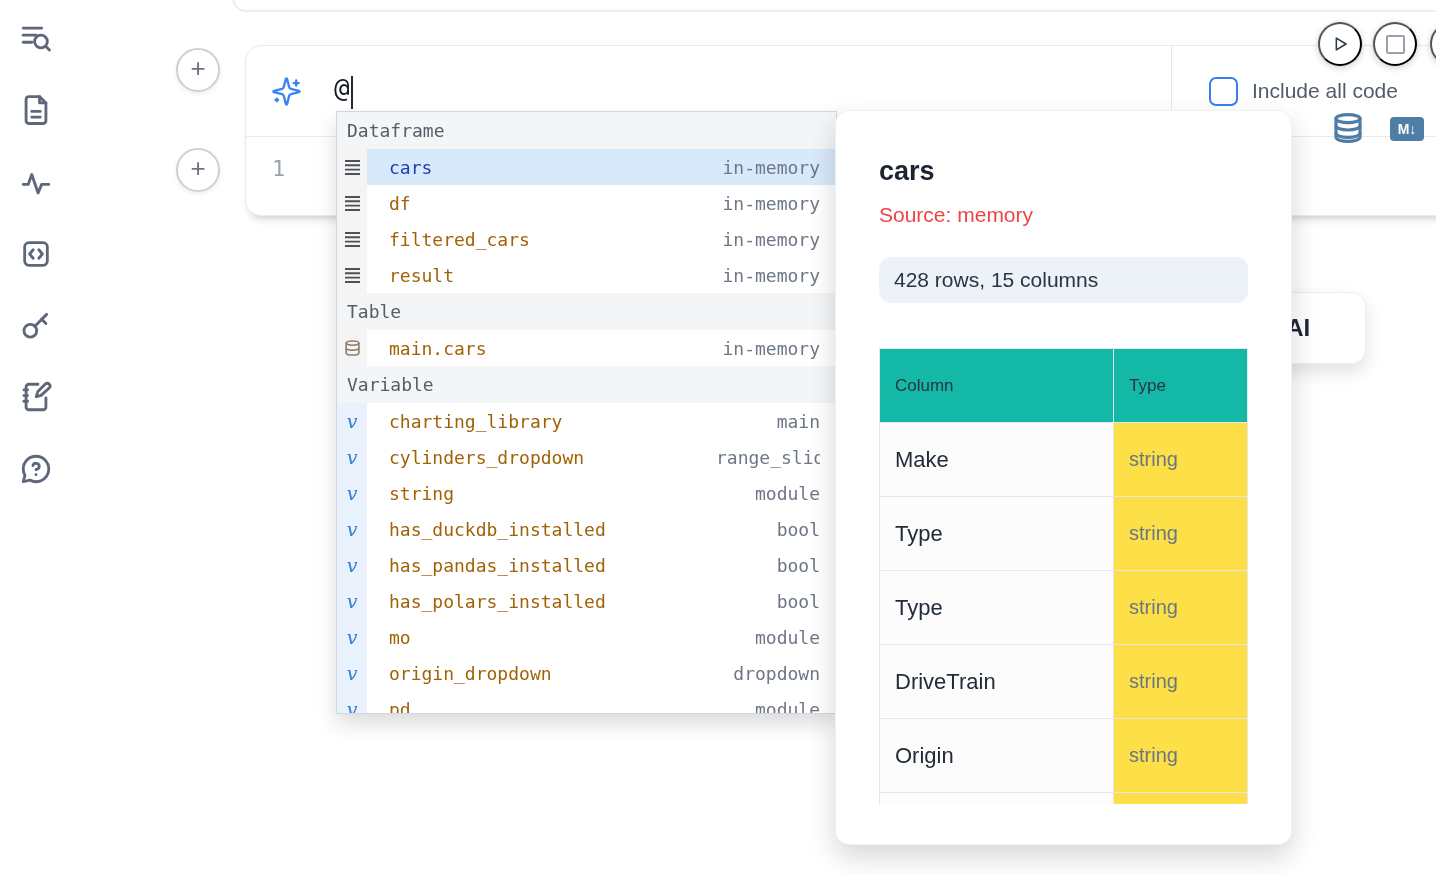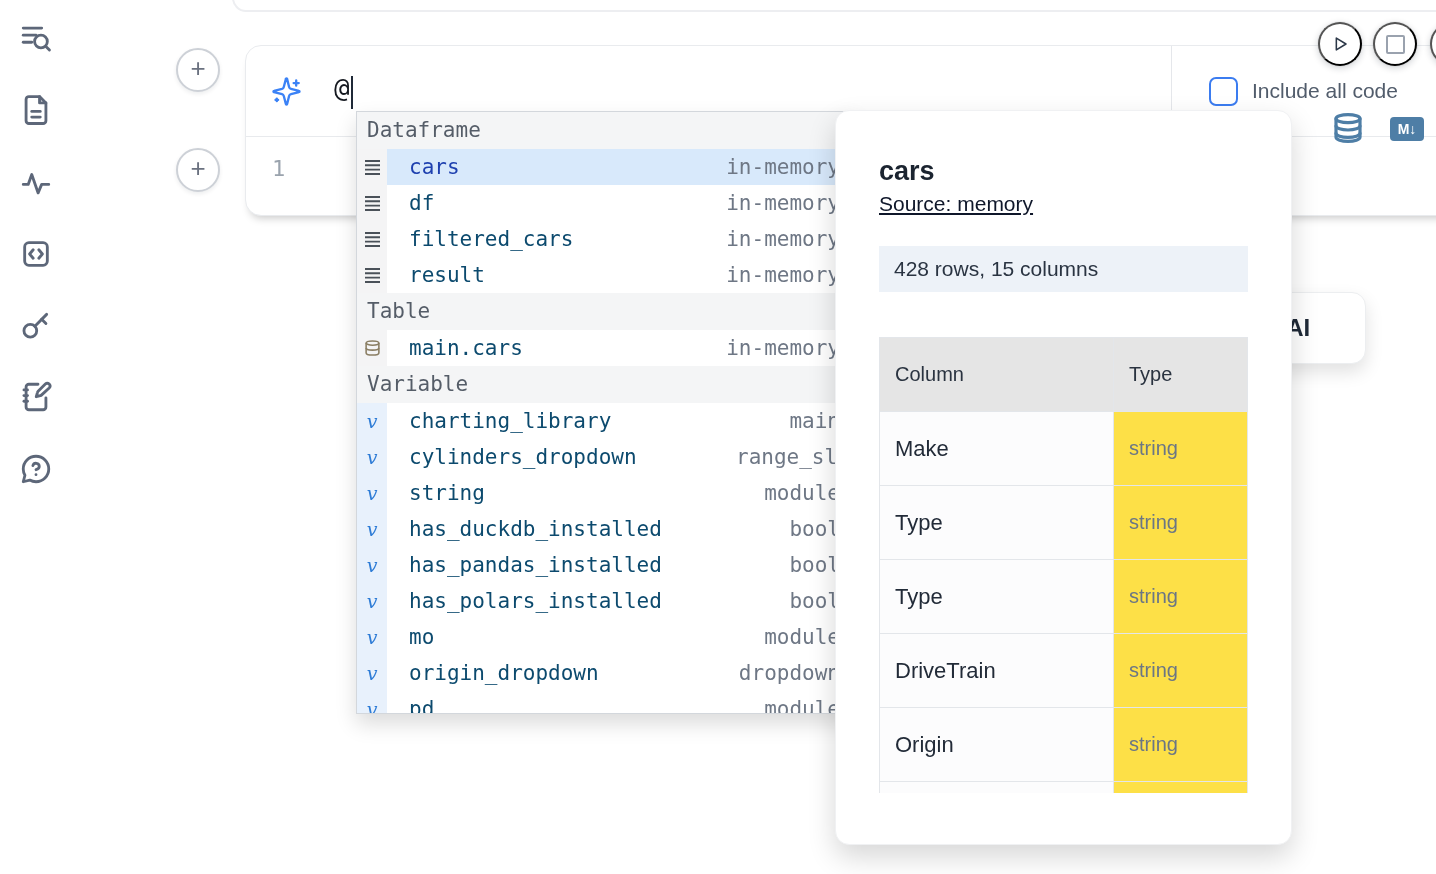--- a/index.html
+++ b/index.html
@@ -47,50 +47,50 @@
     box-shadow:0 2px 7px rgba(16,24,40,.2),0 0 0 1px rgba(16,24,40,.03);z-index:8;
     display:flex;align-items:center;justify-content:center;}
   .stop-sq{width:15px;height:15px;border:2px solid #9aa2ae;border-radius:2px;}
 
   
   .gen-ai-btn{position:absolute;left:1066px;top:292px;width:300px;height:72px;background:#fff;
     border:1px solid #eceef0;border-radius:14px;box-shadow:0 8px 18px rgba(0,0,0,.12);z-index:3;
     display:flex;align-items:center;justify-content:center;font-size:24px;font-weight:bold;color:#1f2937;}
 
   
-  .dropdown{position:absolute;left:356px;top:111px;width:499px;height:601px;background:#fff;
+  .dropdown{position:absolute;left:336px;top:111px;width:499px;height:601px;background:#fff;
     border:1px solid #d3d7dc;box-shadow:0 10px 20px rgba(0,0,0,.14);z-index:6;overflow:hidden;
-    font-family:"DejaVu Sans Mono",monospace;font-size:21px;}
+    font-family:"DejaVu Sans Mono",monospace;font-size:18px;}
   .ac-header{height:37px;line-height:37px;background:#f4f5f6;color:#555d68;padding-left:10px;}
   .ac-row{height:36px;display:flex;align-items:center;overflow:hidden;background:#fff;}
   .ac-row.sel .row-main{background:#d8e9fb;}
   .ac-row.sel .ac-name{color:#1e40af;}
   .gut{width:30px;height:36px;background:#f4f4f5;flex-shrink:0;display:flex;align-items:center;justify-content:center;}
   .gut.var{background:#e8f1fc;}
   .gut.var::before{content:"v";font-family:"DejaVu Serif",serif;font-style:italic;font-size:19px;color:#2e7cd6;}
   .row-main{flex:1;display:flex;align-items:center;height:100%;overflow:hidden;min-width:0;}
-  .ac-name{margin-left:22px;color:#0c4a6e;white-space:nowrap;flex-shrink:0;}
+  .ac-name{margin-left:22px;color:#a16207;white-space:nowrap;flex-shrink:0;}
   .ac-type{margin-left:auto;margin-right:16px;color:#6e7785;white-space:nowrap;}
   .ac-type.clip{max-width:104px;overflow:hidden;flex-shrink:0;}
   .df-lines{width:17px;height:16px;color:#4a5159;}
   .tbl-cyl{width:17px;height:18px;color:#8a7e63;}
 
   
   .preview{position:absolute;left:835px;top:110px;width:457px;height:735px;background:#fff;
     border:1px solid #f0f1f3;border-radius:14px;box-shadow:0 12px 28px rgba(0,0,0,.16);z-index:7;
     box-sizing:border-box;padding:45px 43px 0 43px;}
   .pv-title{font-size:27px;font-weight:bold;color:#1b2430;}
-  .pv-source{margin-top:5px;font-size:21px;color:#0f172a;text-decoration:underline;}
-  .pv-badge{margin-top:30px;background:#edf2f8;border-radius:0;height:46px;display:flex;
+  .pv-source{margin-top:16px;font-size:21px;color:#ef4444;}
+  .pv-badge{margin-top:30px;background:#edf2f8;border-radius:12px;height:46px;display:flex;
     align-items:center;padding-left:15px;font-size:21px;color:#2a3442;}
   .pv-tablewrap{margin-top:45px;height:456px;overflow:hidden;}
   table.pv{border-collapse:collapse;width:368px;table-layout:fixed;}
   table.pv col.c1{width:234px;} table.pv col.c2{width:134px;}
   table.pv th,table.pv td{border:1px solid #e3e6ea;height:73px;padding:0 0 0 15px;text-align:left;}
-  table.pv th{background:#e5e5e5;font-size:20px;font-weight:normal;color:#2a3340;}
+  table.pv th{background:#14b8a6;font-size:17px;font-weight:normal;color:#2a3340;}
   td.colname{font-family:Liberation Sans, sans-serif;font-size:22px;color:#222b38;background:#fcfcfd;}
   td.coltype{font-size:20px;color:#6b7685;background:#fde047;}
 </style>
 </head>
 <body>
 
 <div id="app">
 
   <div class="sidebar">
     <svg class="sb-icon" style="top:21px" viewBox="0 0 24 24" fill="none" stroke="currentColor" stroke-width="2" stroke-linecap="round" stroke-linejoin="round">

